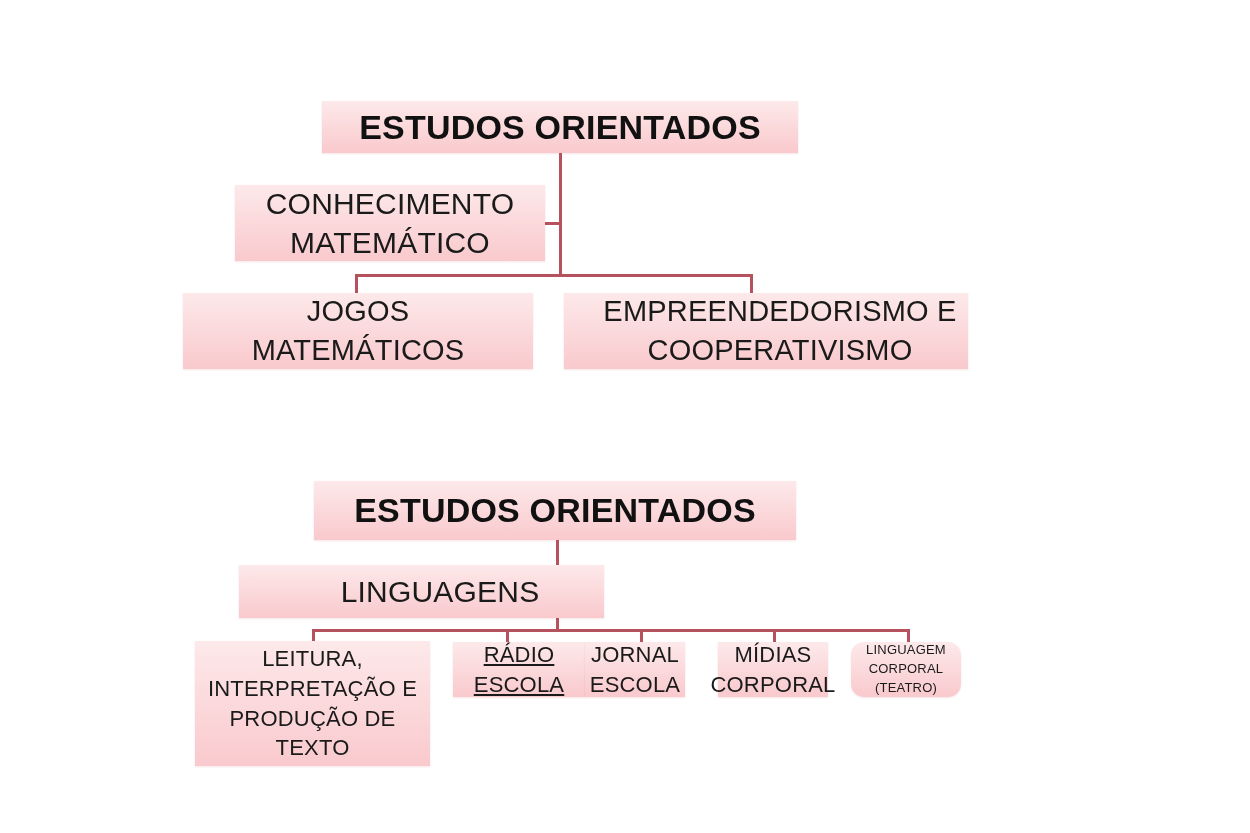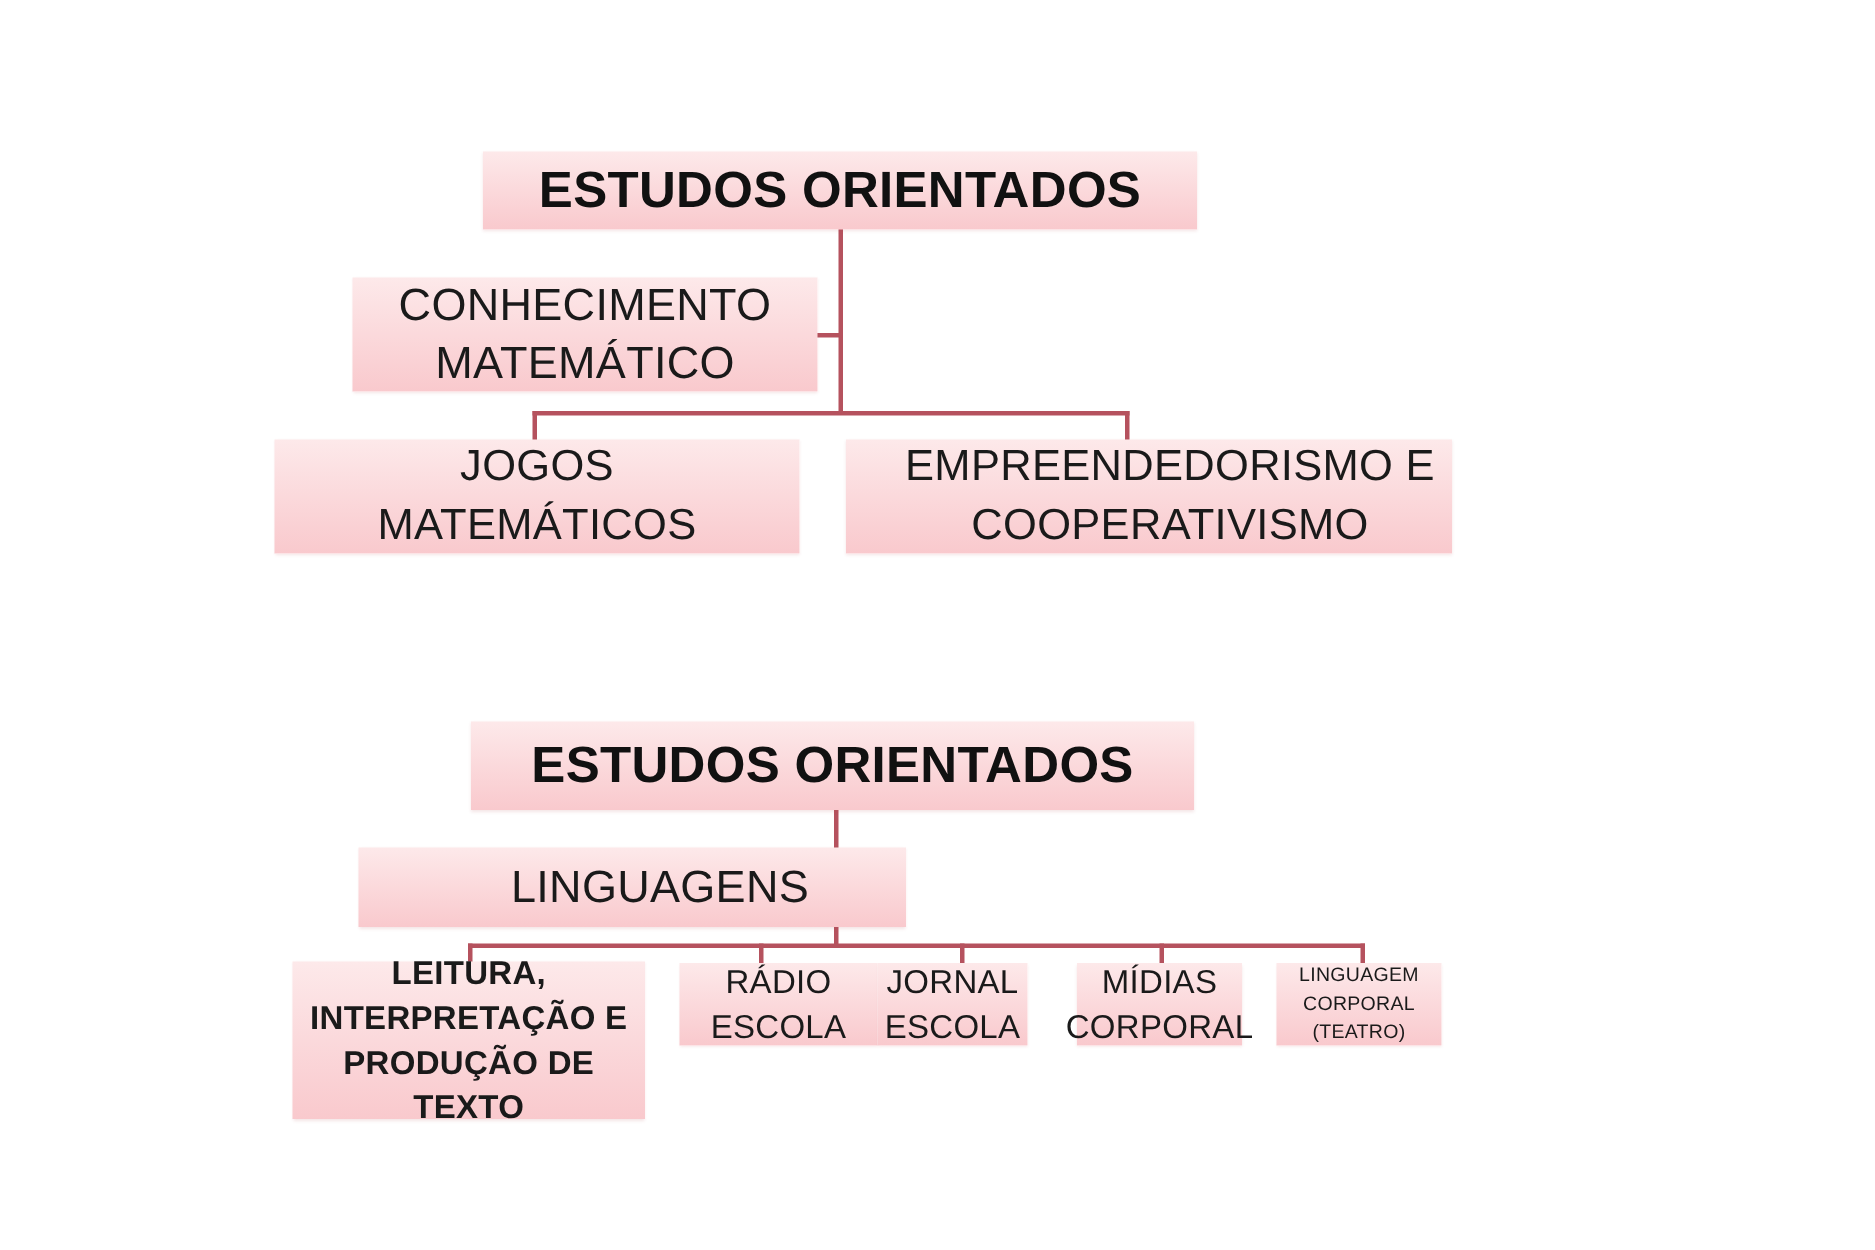--- a/index.html
+++ b/index.html
@@ -11,21 +11,21 @@
       position: absolute; display: flex; align-items: center; justify-content: center;
       text-align: center; line-height: 1.2;
       background: linear-gradient(180deg, #fde9ea 0%, #f9c9cd 100%);
       box-shadow: 0 1px 2px rgba(180,80,90,0.15);
       white-space: pre-line; letter-spacing: 0.2px;
     }
     .title { font-weight: bold; font-size: 34px; color: #111; }
     .lvl1 { font-size: 30px; line-height: 1.3; }
     .lvl2 { font-size: 29px; line-height: 1.33; }
     .small { font-size: 22px; line-height: 1.35; }
-    .tiny { font-size: 13px; line-height: 1.45; }
+    .tiny { font-size: 13px; line-height: 1.45; border-radius: 13px; }
     .line { position: absolute; background: #b5525e; }
   </style>
 </head>
 <body>
 
 <div>
 
   <div class="line" style="left:559px; top:152px; width:3px; height:124px;"></div>
   <div class="line" style="left:544px; top:222px; width:17px; height:3px;"></div>
   <div class="line" style="left:355px; top:274px; width:398px; height:3px;"></div>
@@ -47,25 +47,25 @@
   <div class="line" style="left:312px; top:629px; width:598px; height:3px;"></div>
   <div class="line" style="left:312px; top:629px; width:3px; height:14px;"></div>
   <div class="line" style="left:506px; top:629px; width:3px; height:14px;"></div>
   <div class="line" style="left:640px; top:629px; width:3px; height:14px;"></div>
   <div class="line" style="left:773px; top:629px; width:3px; height:14px;"></div>
   <div class="line" style="left:907px; top:629px; width:3px; height:14px;"></div>
 
   <div class="box title" style="left:314px; top:481px; width:482px; height:59px;">ESTUDOS ORIENTADOS</div>
   <div class="box lvl1" style="left:239px; top:565px; width:328px; height:53px;padding-left:37px;">LINGUAGENS</div>
 
-  <div class="box small" style="left:195px; top:641px; width:235px; height:105px;font-weight:bold;">LEITURA,
+  <div class="box small" style="left:195px; top:641px; width:235px; height:125px;">LEITURA,
 INTERPRETAÇÃO E
 PRODUÇÃO DE
 TEXTO</div>
-  <div class="box small" style="left:453px; top:642px; width:132px; height:55px;">RÁDIO
+  <div class="box small" style="left:453px; top:642px; width:132px; height:55px;text-decoration:underline;">RÁDIO
 ESCOLA</div>
   <div class="box small" style="left:585px; top:642px; width:100px; height:55px;">JORNAL
 ESCOLA</div>
   <div class="box small" style="left:718px; top:642px; width:110px; height:55px;">MÍDIAS
 CORPORAL</div>
   <div class="box tiny" style="left:851px; top:642px; width:110px; height:55px;">LINGUAGEM
 CORPORAL
 (TEATRO)</div>
 </div>
 

